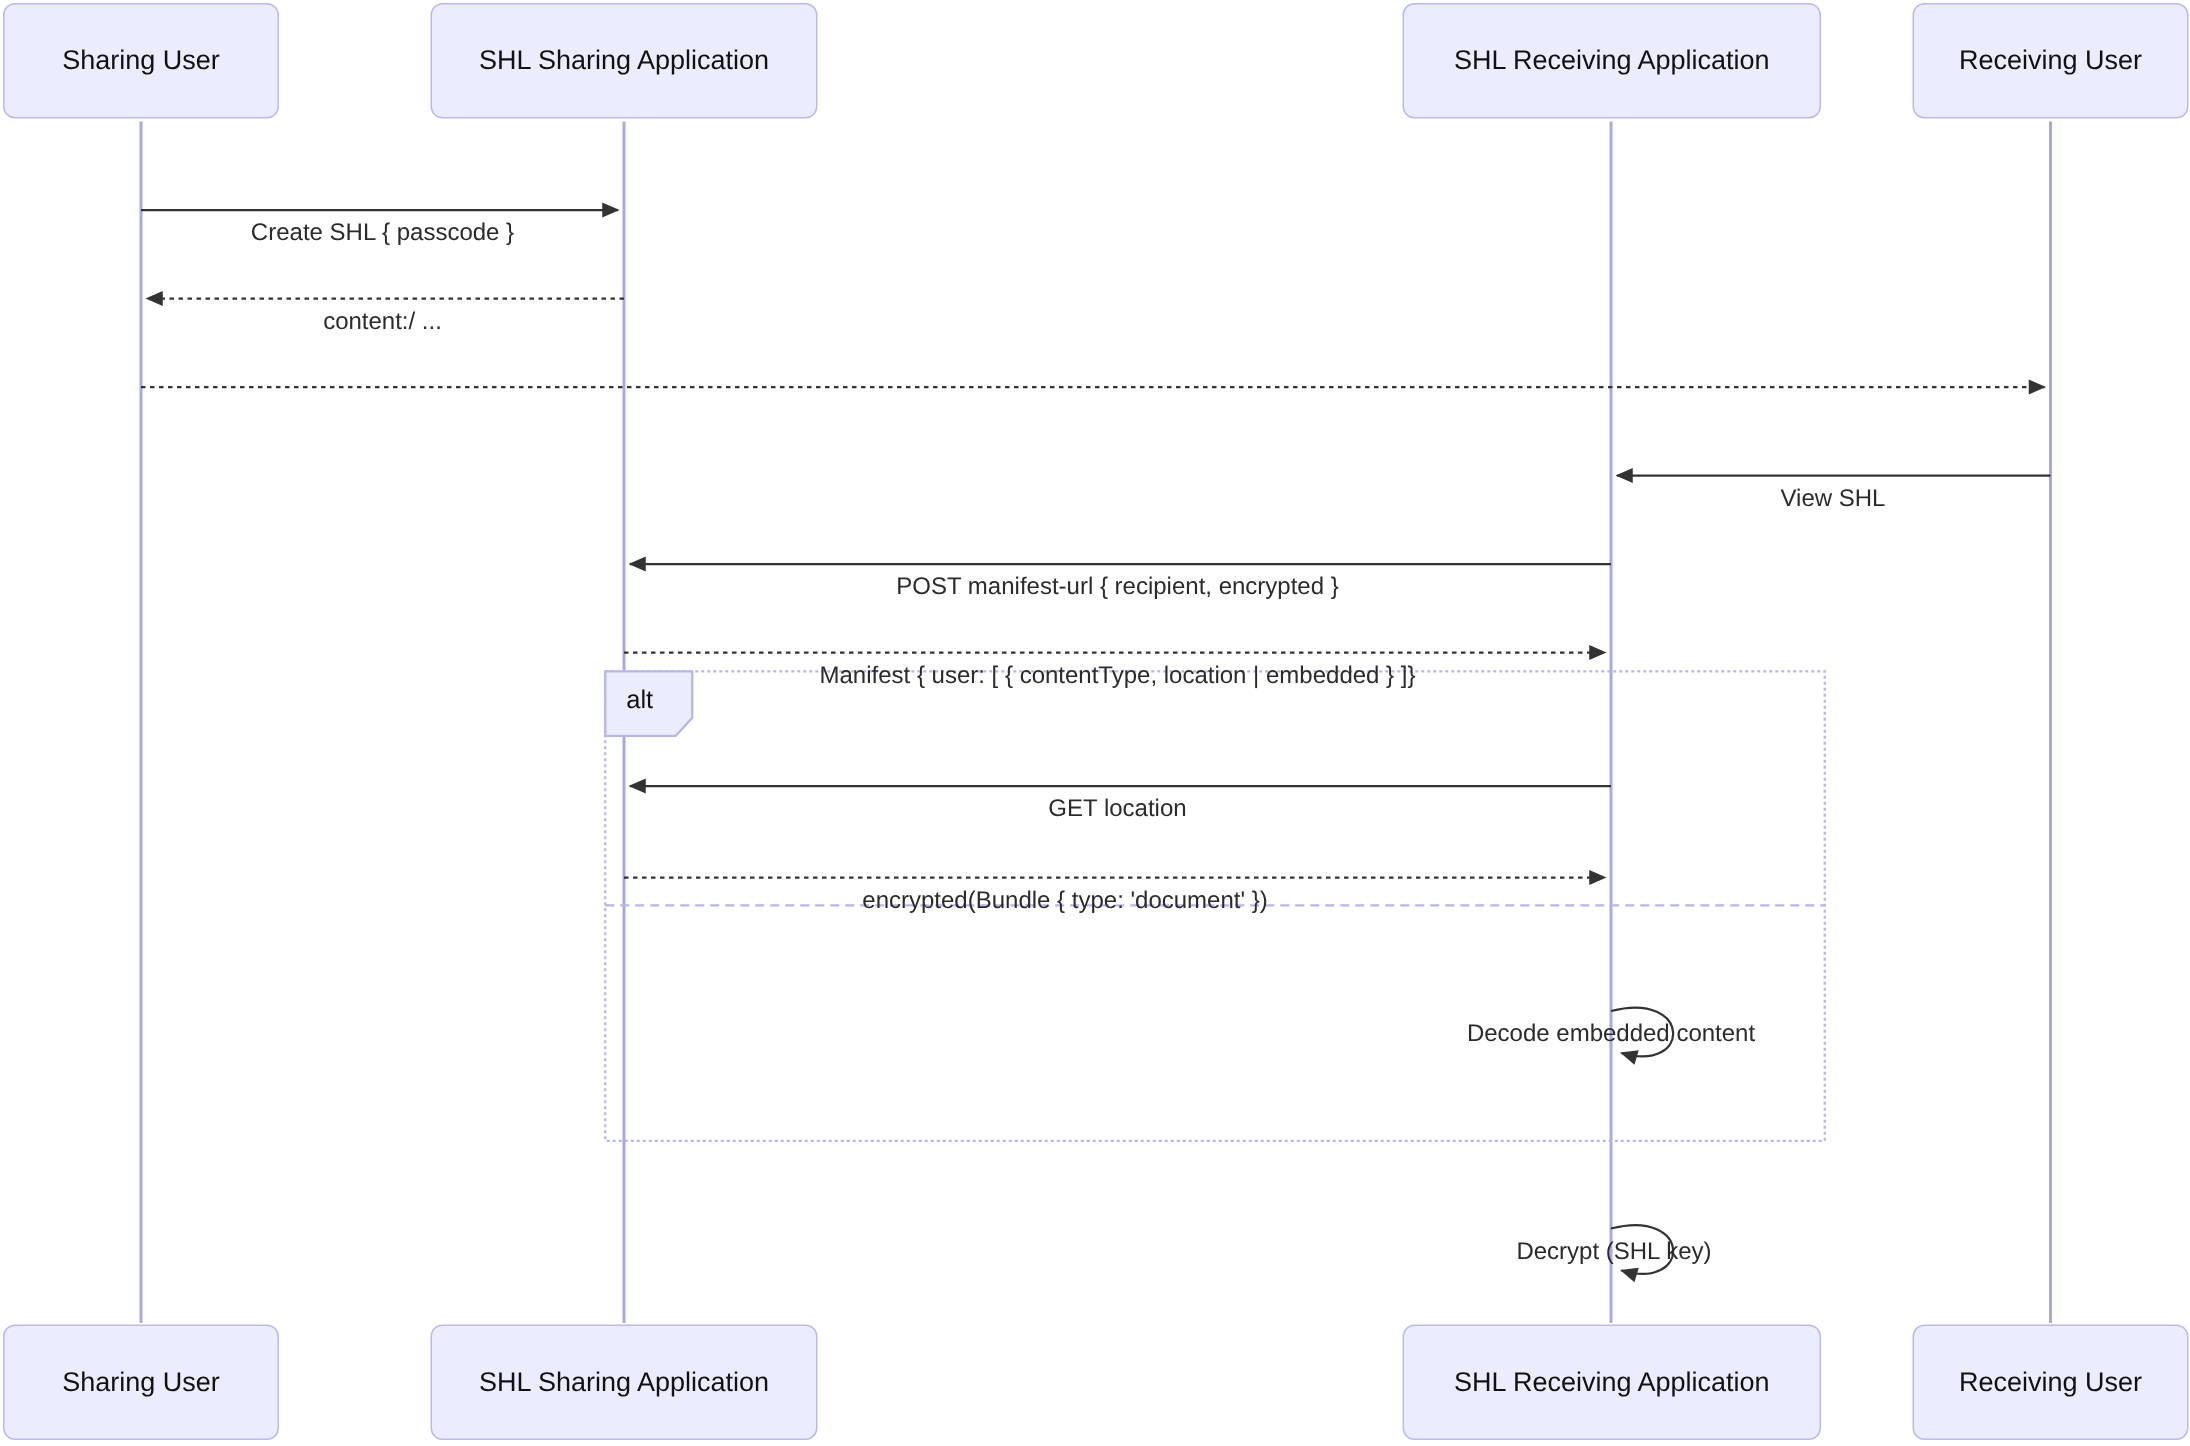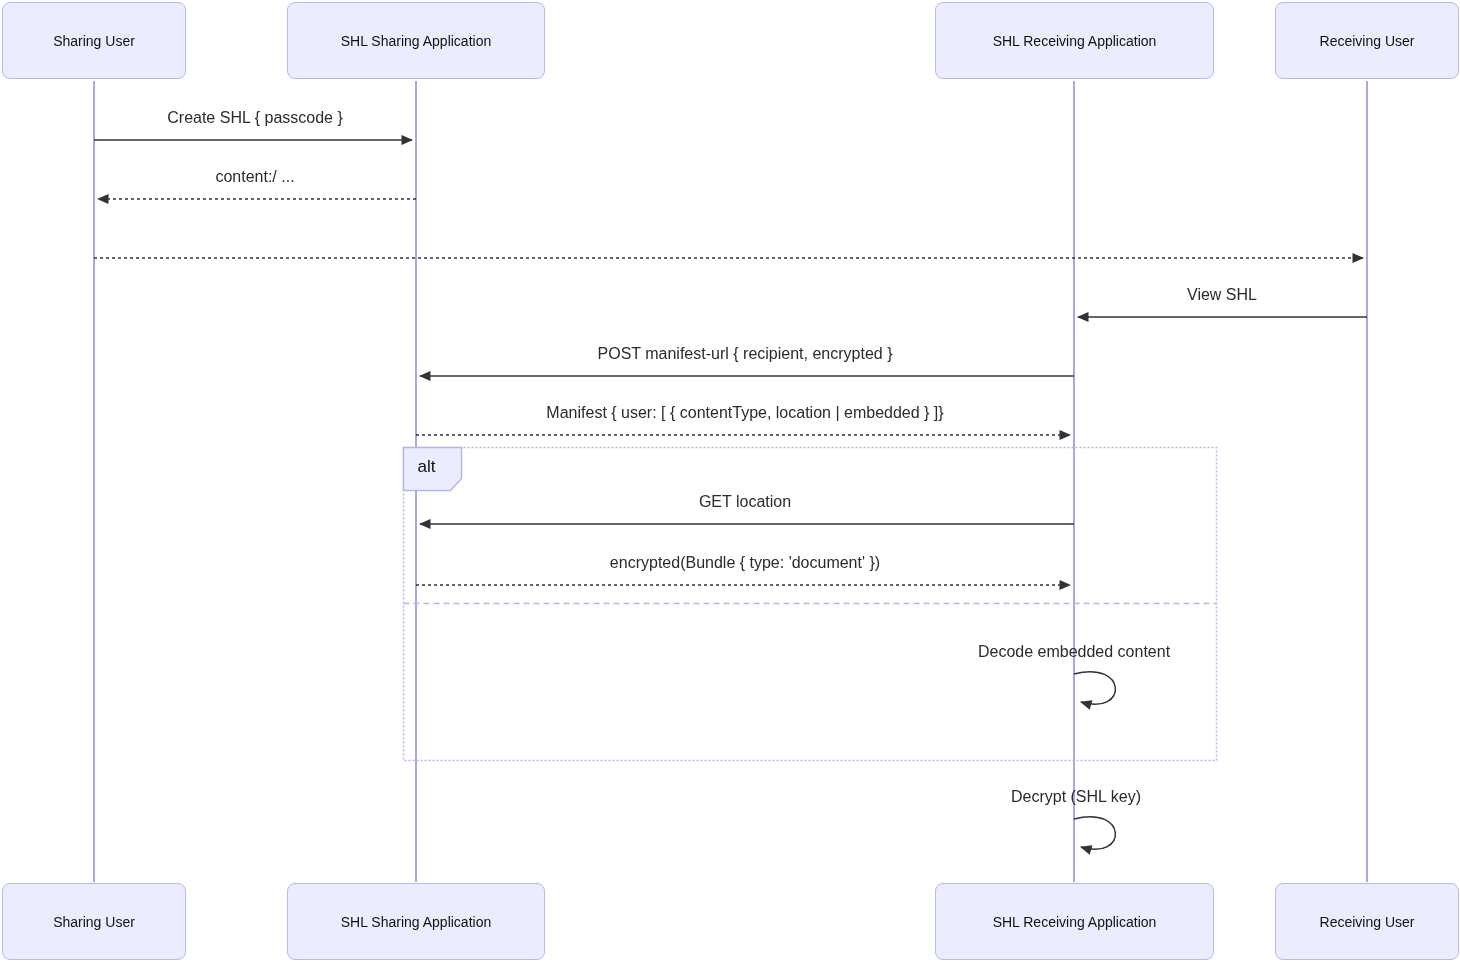--- a/index.html
+++ b/index.html
@@ -14,32 +14,33 @@
   .layer { position: absolute; left: 0; top: 0; }
   .actor {
     position: absolute;
     height: 77px;
     background: #ECECFF;
     border: 1px solid #B9B9EB;
     border-radius: 8px;
     display: flex;
     align-items: center;
     justify-content: center;
-    font-size: 14px;
+    font-size: 18px;
     color: #111111;
     box-sizing: border-box;
   }
   .msg {
     position: absolute;
     transform: translateX(-50%);
     white-space: nowrap;
     font-size: 16px;
     line-height: 22px;
     color: #2b2b2b;
     text-align: center;
+    margin-top: 38px;
   }
   .alt-label-text {
     position: absolute;
     left: 403px;
     top: 447px;
     width: 47px;
     height: 40px;
     display: flex;
     align-items: center;
     justify-content: center;
@@ -108,17 +109,17 @@
   </div>
 
   <div class="alt-label-text">alt</div>
 
   <div class="msg" style="left:255px; top:107px;">Create SHL { passcode }</div>
   <div class="msg" style="left:255px; top:166px;">content:/ ...</div>
   <div class="msg" style="left:1222px; top:284px;">View SHL</div>
   <div class="msg" style="left:745px; top:343px;">POST manifest-url { recipient, encrypted }</div>
   <div class="msg" style="left:745px; top:402px;">Manifest { user: [ { contentType, location | embedded } ]}</div>
   <div class="msg" style="left:745px; top:491px;">GET location</div>
-  <div class="msg" style="left:745px; top:552px;">encrypted(Bundle { type: 'document' })</div>
+  <div class="msg" style="left:710px; top:552px;">encrypted(Bundle { type: 'document' })</div>
   <div class="msg" style="left:1074px; top:641px;">Decode embedded content</div>
   <div class="msg" style="left:1076px; top:786px;">Decrypt (SHL key)</div>
 
 </div>
 
 </body></html>

